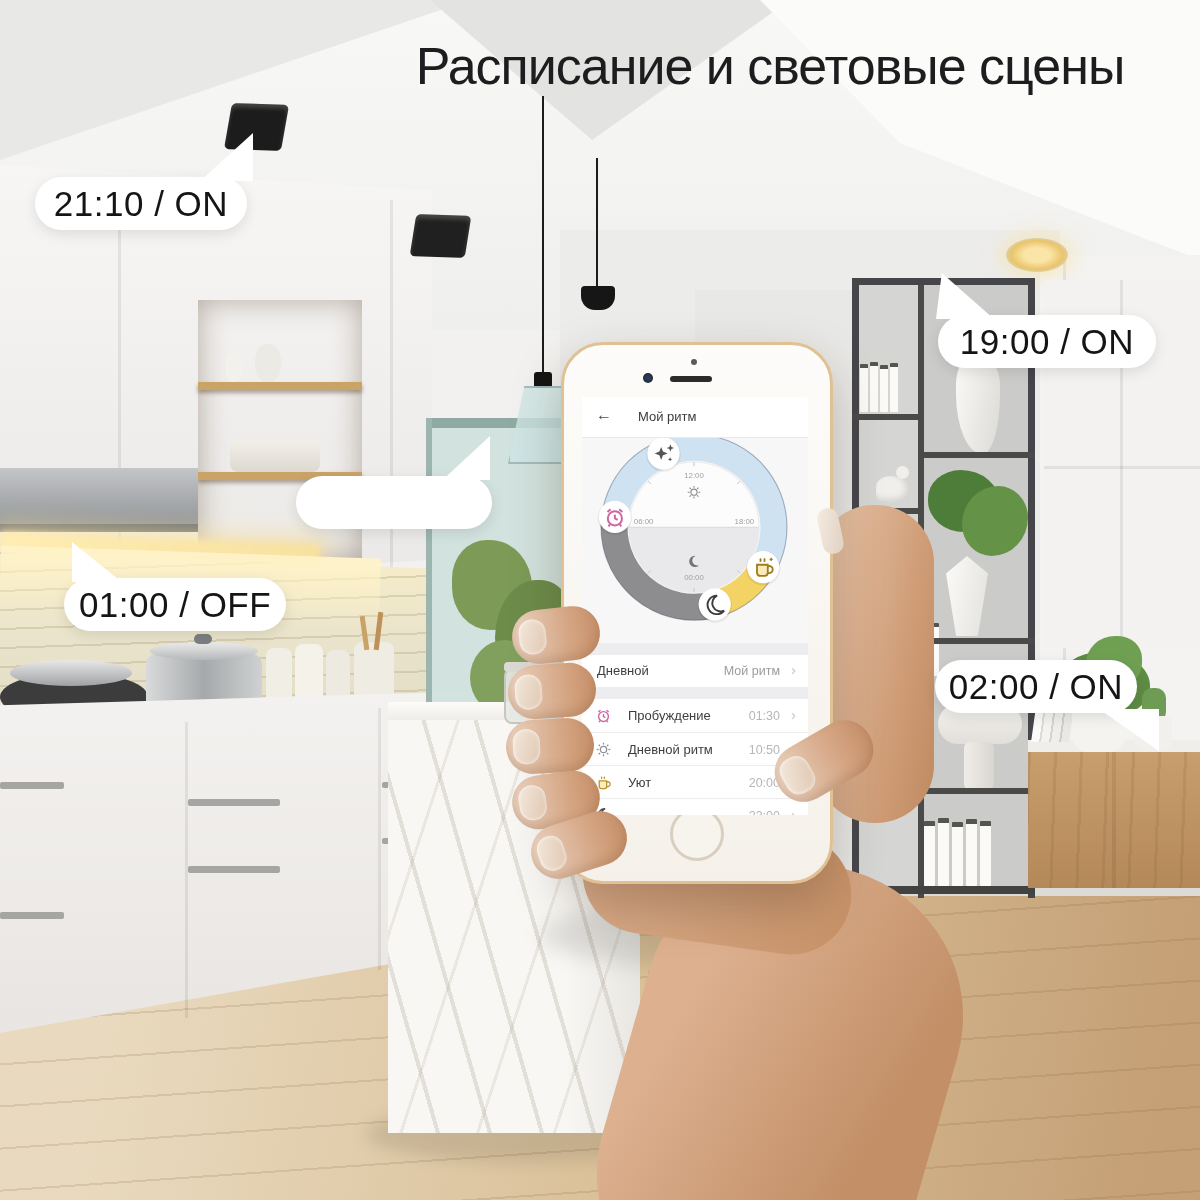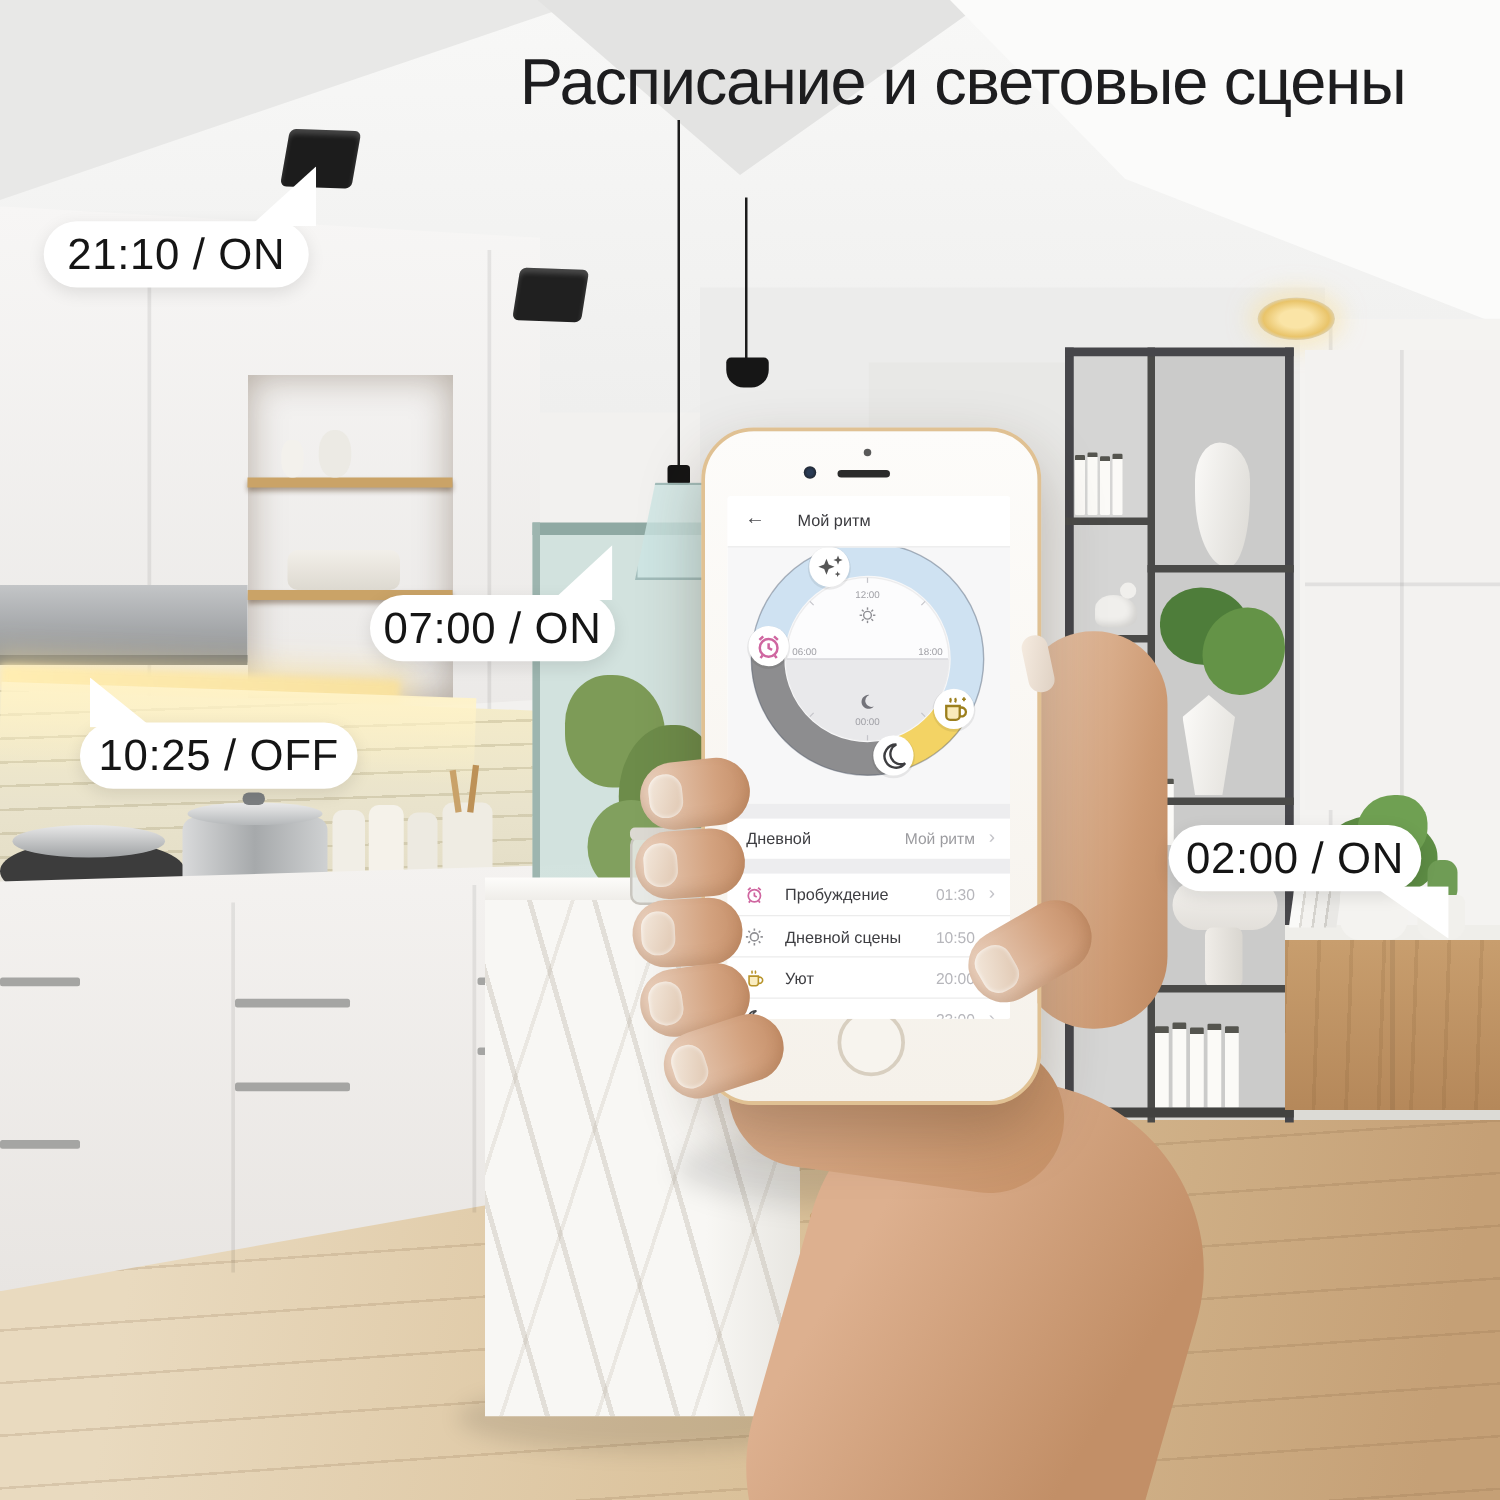--- a/index.html
+++ b/index.html
@@ -304,21 +304,21 @@
             <line x1="8" y1="1.6" x2="8" y2="3.4"></line>
               <line x1="8" y1="12.6" x2="8" y2="14.4"></line>
             <line x1="1.6" y1="8" x2="3.4" y2="8"></line>
               <line x1="12.6" y1="8" x2="14.4" y2="8"></line>
             <line x1="3.5" y1="3.5" x2="4.7" y2="4.7"></line>
               <line x1="11.3" y1="11.3" x2="12.5" y2="12.5"></line>
             <line x1="3.5" y1="12.5" x2="4.7" y2="11.3"></line>
               <line x1="11.3" y1="4.7" x2="12.5" y2="3.5"></line>
           </g>
         </svg>
-        <span class="rlb">Дневной сцены</span>
+        <span class="rlb">Дневной ритм</span>
         <span class="rtm">10:50</span>
         <span class="rch">›</span>
       </div>
       <div class="prow rdiv" style="top:368px;">
         <svg class="ric" viewBox="0 0 16 16">
           <g stroke="#b8942a" stroke-width="1.2" fill="rgba(243,211,100,.4)">
             <path d="M4,6.5 h7 v5.2 a2,2 0 0 1 -2,2 h-3 a2,2 0 0 1 -2,-2 Z"></path>
             <path d="M11,7.5 a2.3,2.3 0 1 1 0,4.2" fill="none"></path>
             <path d="M6,4.6 q0.7,-1.1 0,-2.2 M8.6,4.6 q0.7,-1.1 0,-2.2" fill="none"></path>
           </g>
@@ -356,26 +356,29 @@
   <div class="finger" style="left:772px;top:732px;width:104px;height:58px;transform:rotate(-30deg);z-index:45;">
     <span class="nail" style="width:30px;height:38px;"></span>
     </div>
   <div class="abs" style="left:820px;top:508px;width:21px;height:46px;border-radius:10px;background:linear-gradient(110deg,#f6ece1,#ded0c2);transform:rotate(-12deg);z-index:45;"></div>
 
   <div class="callout" style="left:35px;top:177px;width:212px;">
     <span>21:10 / ON</span>
     <span class="tail" style="right:-6px;top:-44px;width:60px;height:48px;clip-path:polygon(100% 0,12% 100%,100% 100%);"></span>
   </div>
   <div class="callout" style="left:296px;top:476px;width:196px;">
-    <span>07:00 / ON</span>
     <span class="tail" style="right:2px;top:-40px;width:54px;height:44px;clip-path:polygon(100% 0,12% 100%,100% 100%);"></span>
   </div>
   <div class="callout" style="left:64px;top:578px;width:222px;">
-    <span>10:25 / OFF</span>
+    <span>01:00 / OFF</span>
     <span class="tail" style="left:8px;top:-36px;width:54px;height:40px;clip-path:polygon(0 0,0 100%,92% 100%);"></span>
+  </div>
+  <div class="callout" style="left:938px;top:315px;width:218px;">
+    <span>19:00 / ON</span>
+    <span class="tail" style="left:-2px;top:-42px;width:58px;height:46px;clip-path:polygon(10% 0,0 100%,100% 100%);"></span>
   </div>
   <div class="callout" style="left:935px;top:660px;width:202px;">
     <span>02:00 / ON</span>
     <span class="tail" style="right:-22px;bottom:-38px;width:60px;height:42px;clip-path:polygon(0 0,100% 0,100% 100%);"></span>
   </div>
 
   <div class="headline">Расписание и световые сцены</div>
 </div>
 
 </body></html>

